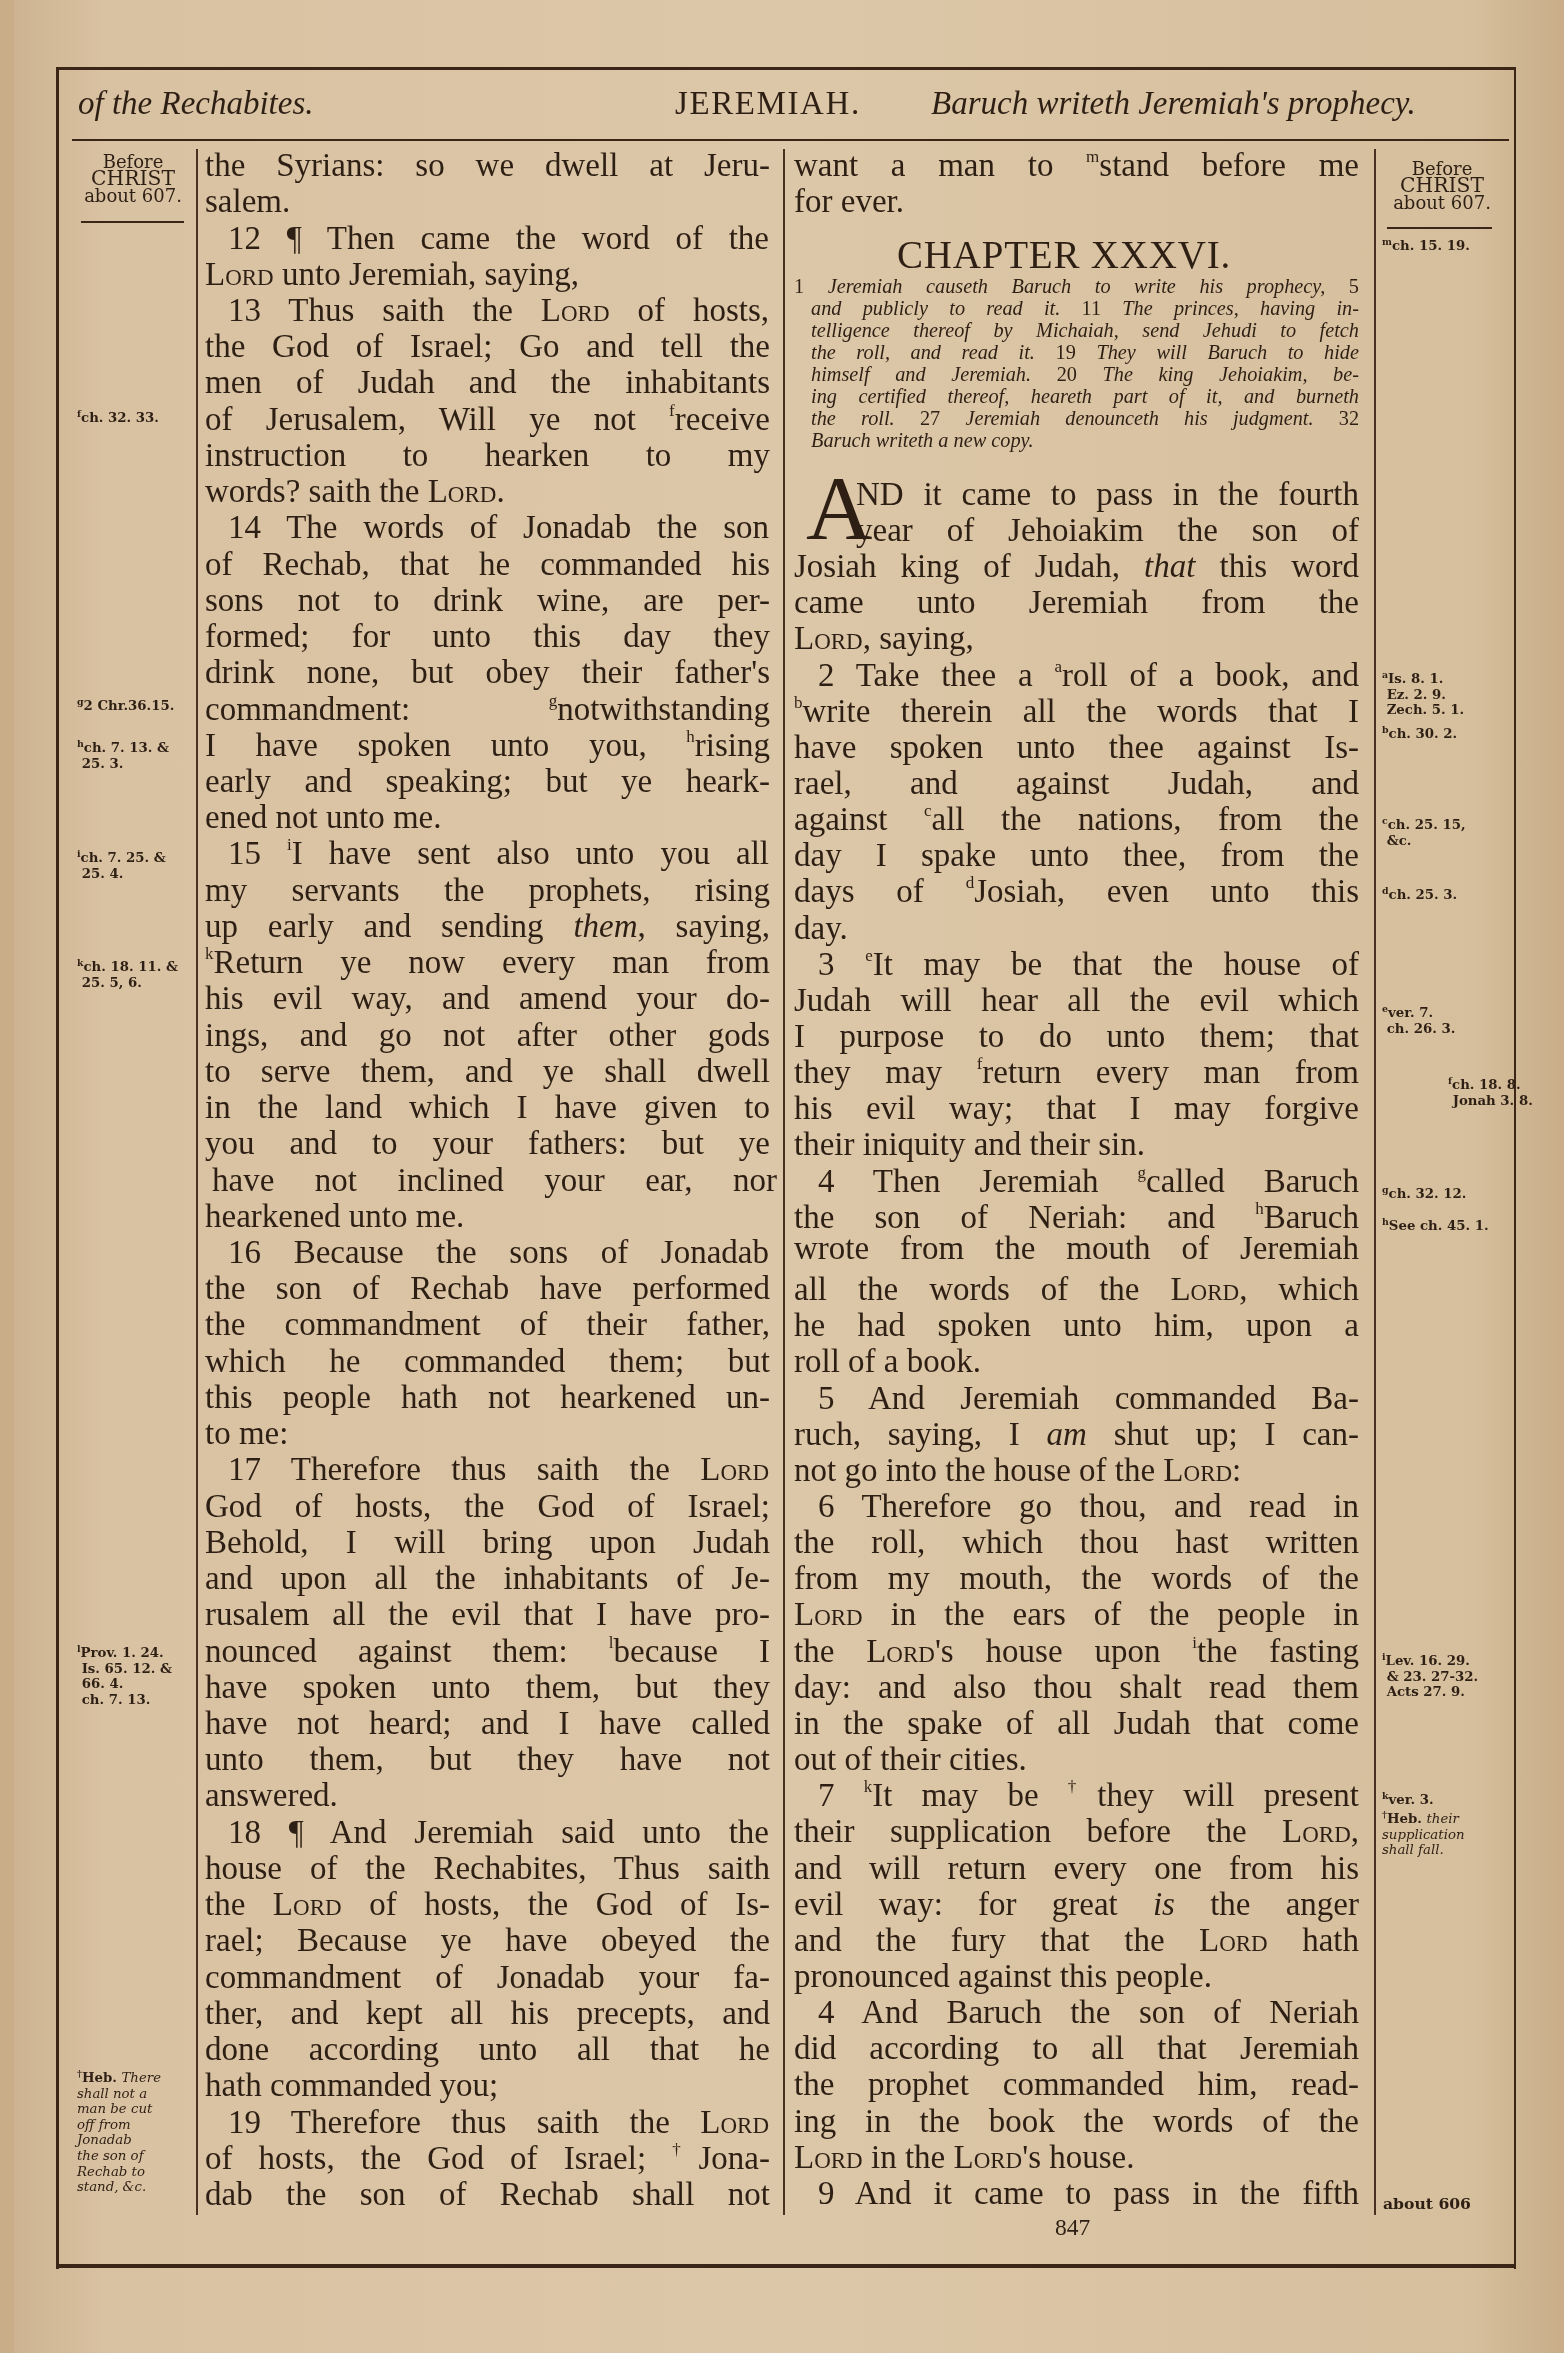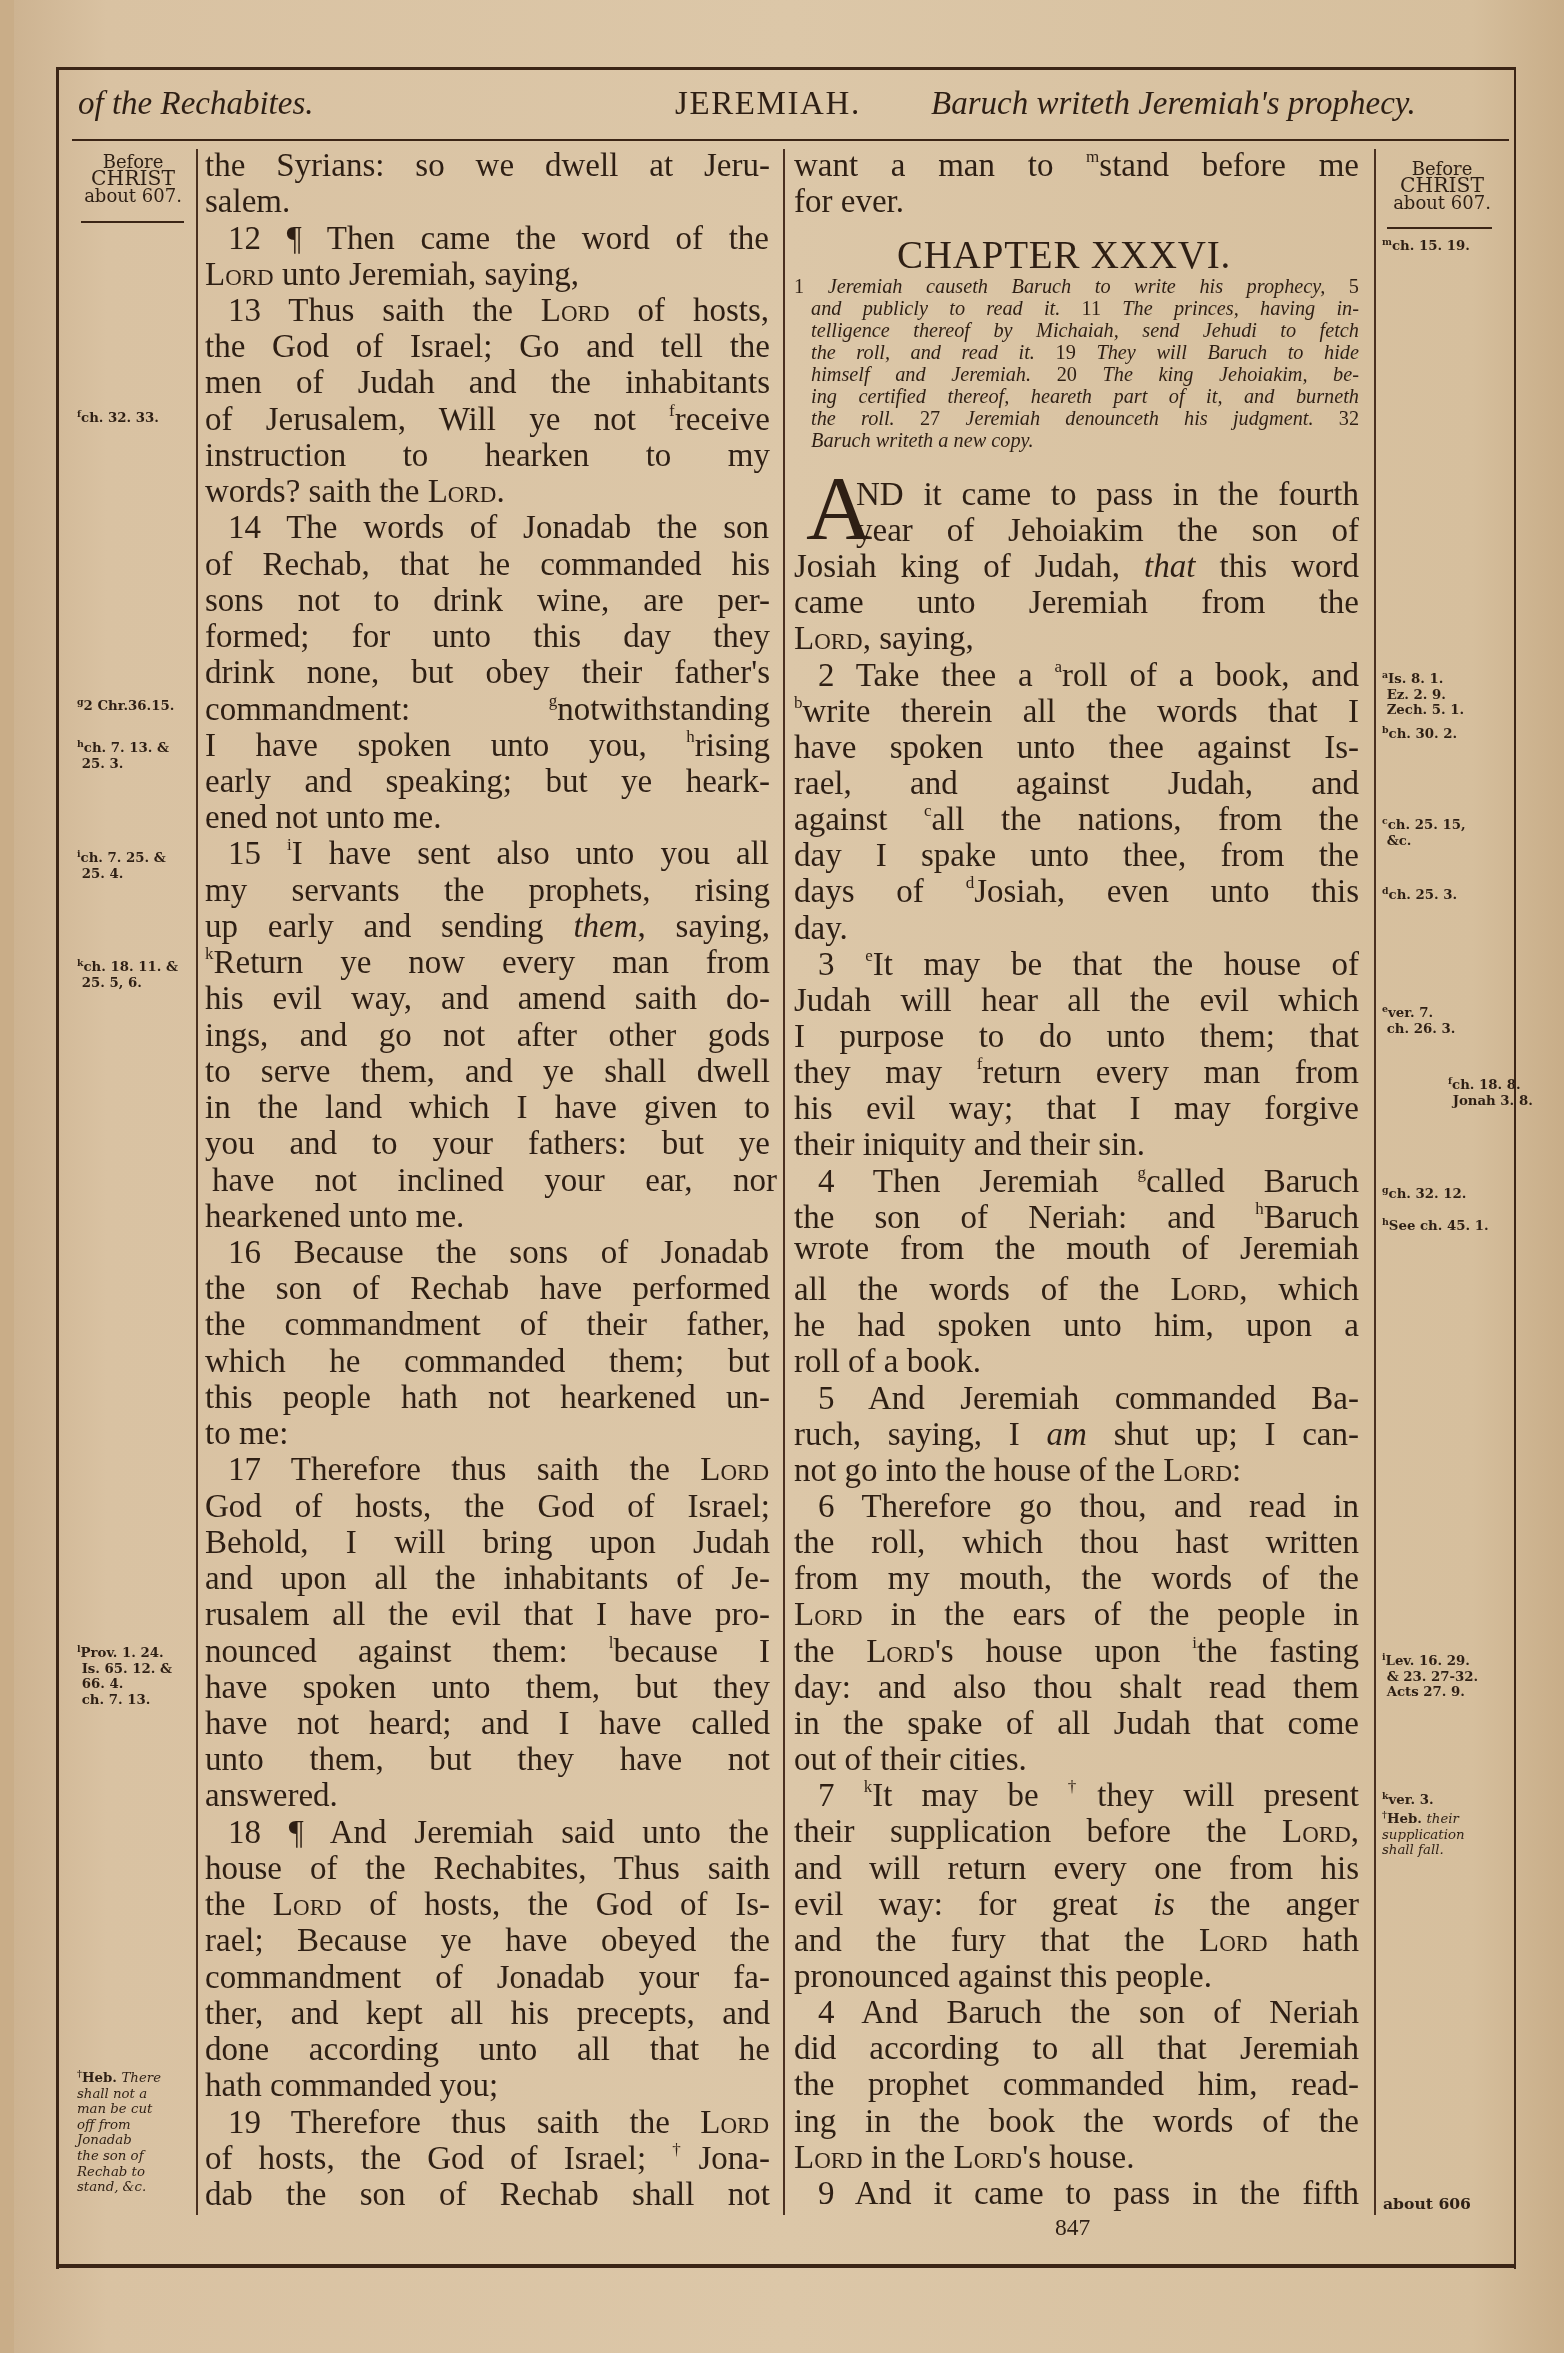--- a/index.html
+++ b/index.html
@@ -104,21 +104,21 @@
     <div class="line" style="left: 205px; top: 618px; width: 565px;">formed; for unto this day they</div>
     <div class="line" style="left: 205px; top: 654px; width: 565px;">drink none, but obey their father's</div>
     <div class="line" style="left: 205px; top: 691px; width: 565px;">commandment: <sup>g</sup>notwithstanding</div>
     <div class="line" style="left: 205px; top: 727px; width: 565px;">I have spoken unto you, <sup>h</sup>rising</div>
     <div class="line" style="left: 205px; top: 763px; width: 565px;">early and speaking; but ye heark-</div>
     <div class="line last" style="left: 205px; top: 799px; width: 565px;">ened not unto me.</div>
     <div class="line" style="left: 228px; top: 835px; width: 541px;">15 <sup>i</sup>I have sent also unto you all</div>
     <div class="line" style="left: 205px; top: 872px; width: 565px;">my servants the prophets, rising</div>
     <div class="line" style="left: 205px; top: 908px; width: 565px;">up early and sending <i>them</i>, saying,</div>
     <div class="line" style="left: 205px; top: 944px; width: 565px;"><sup>k</sup>Return ye now every man from</div>
-    <div class="line" style="left: 205px; top: 980px; width: 565px;">his evil way, and amend saith do-</div>
+    <div class="line" style="left: 205px; top: 980px; width: 565px;">his evil way, and amend your do-</div>
     <div class="line" style="left: 205px; top: 1017px; width: 565px;">ings, and go not after other gods</div>
     <div class="line" style="left: 205px; top: 1053px; width: 565px;">to serve them, and ye shall dwell</div>
     <div class="line" style="left: 205px; top: 1089px; width: 565px;">in the land which I have given to</div>
     <div class="line" style="left: 205px; top: 1125px; width: 565px;">you and to your fathers: but ye</div>
     <div class="line" style="left: 205px; top: 1162px; width: 565px; margin-left: 7px;">have not inclined your ear, nor</div>
     <div class="line last" style="left: 205px; top: 1198px; width: 565px;">hearkened unto me.</div>
     <div class="line" style="left: 228px; top: 1234px; width: 541px;">16 Because the sons of Jonadab</div>
     <div class="line" style="left: 205px; top: 1270px; width: 565px;">the son of Rechab have performed</div>
     <div class="line" style="left: 205px; top: 1306px; width: 565px;">the commandment of their father,</div>
     <div class="line" style="left: 205px; top: 1343px; width: 565px;">which he commanded them; but</div>

